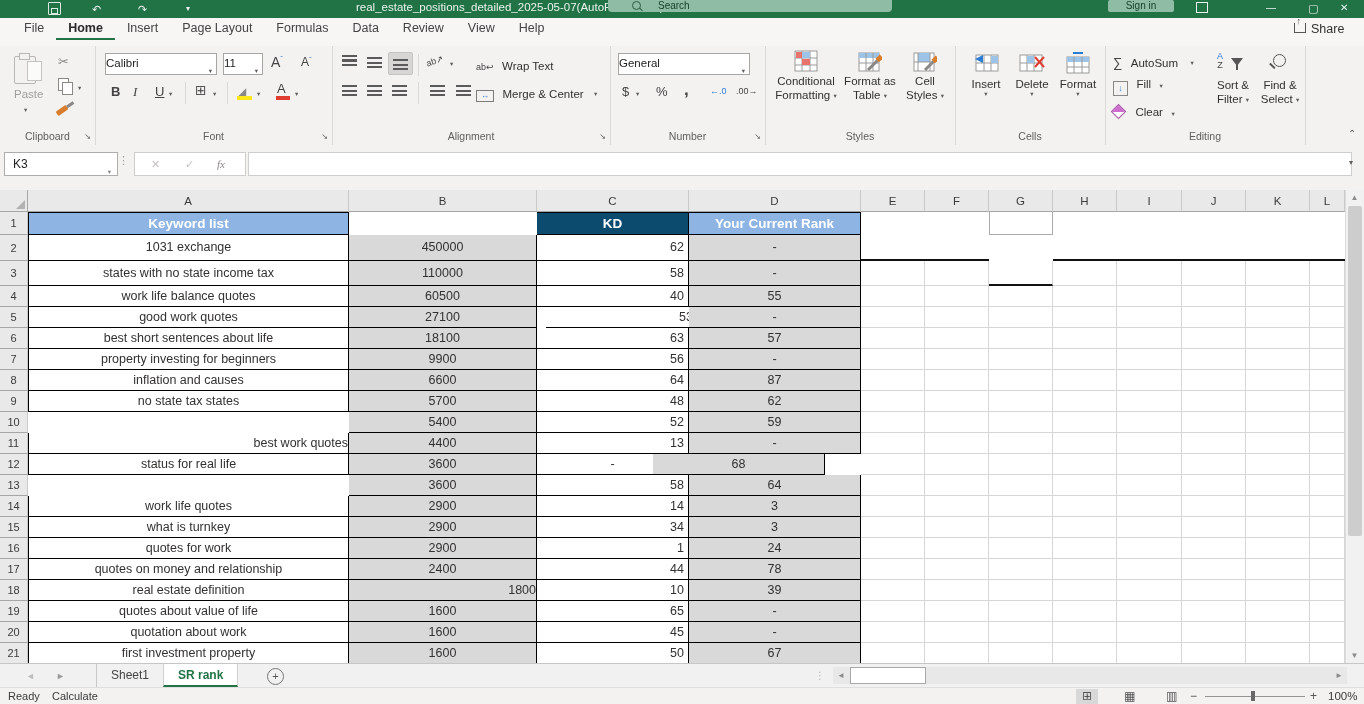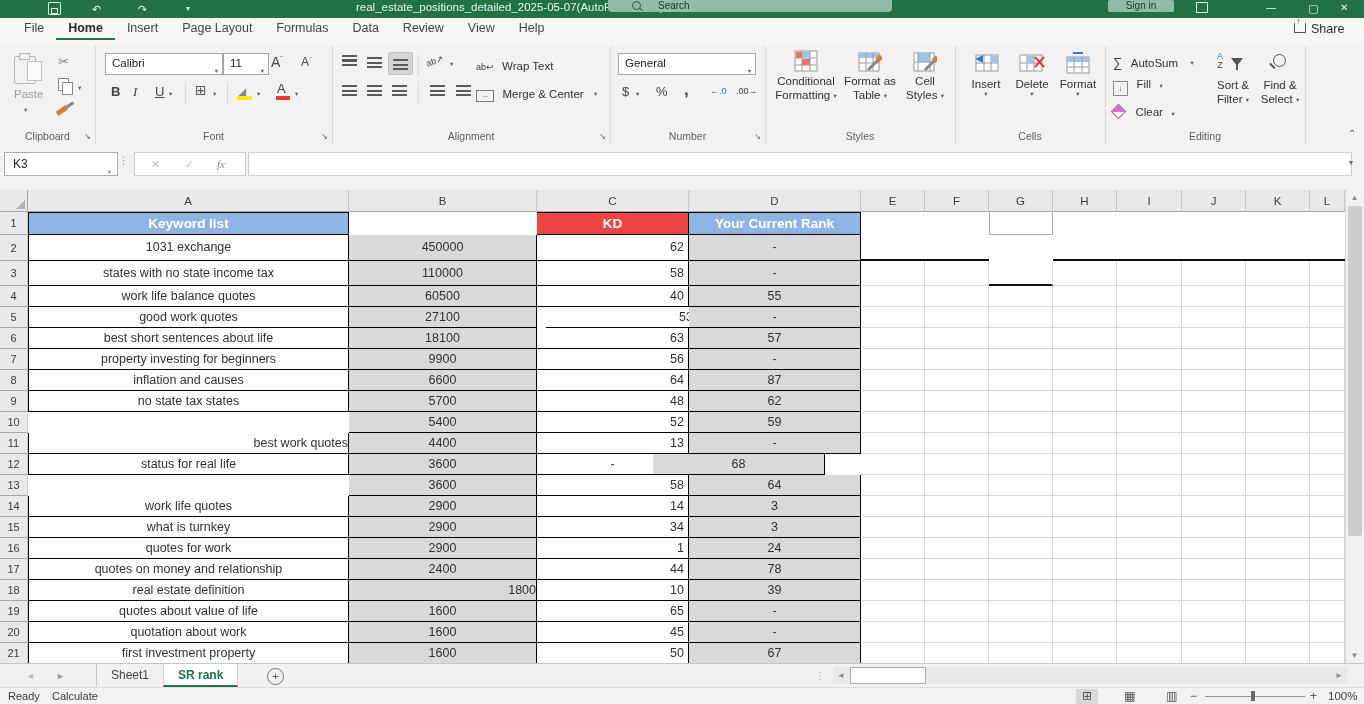--- a/index.html
+++ b/index.html
@@ -30,21 +30,21 @@
   #share-icon{display:inline-block;width:10px;height:9px;border:1.2px solid #555;border-top:none;position:relative;margin-right:5px;}
   #share-icon:before{content:"\2191";position:absolute;left:1.5px;top:-7px;font-size:9px;color:#555;}
   
   #ribbon{top:46px;left:0;width:1364px;height:99px;background:#f3f2f1;border-bottom:1px solid #e1dfdd;}
   .rgroup{position:absolute;top:0;height:99px;border-right:1px solid #dbd9d7;}
   .rg-label{position:absolute;bottom:3px;left:0;right:0;text-align:center;font-size:10.5px;color:#605e5c;}
   .launcher{position:absolute;right:4px;bottom:4px;font-size:8px;color:#605e5c;}
   .rbtn-lbl{font-size:11.5px;color:#323130;white-space:nowrap;}
   .gray{color:#a19f9d;}
   .chev{font-size:6.5px;color:#605e5c;vertical-align:middle;}
-  .combo{position:absolute;background:#fff;border:1px solid #a8a6a4;font-size:11.5px;color:#222;line-height:19px;padding-left:6px;}
+  .combo{position:absolute;background:#fff;border:1px solid #a8a6a4;font-size:11.5px;color:#222;line-height:19px;padding-left:0;}
   .combo .chev{position:absolute;right:4px;top:7px;}
   .sep{position:absolute;width:1px;background:#dbd9d7;}
   .al-icon{position:absolute;width:15px;height:11px;background:repeating-linear-gradient(to bottom,#5a5a5a 0 2px,transparent 2px 4.5px);}
   .al-box{position:absolute;width:23px;height:21px;border-radius:2px;}
   .al-box.sel{background:#d8d6d4;border:1px solid #c6c4c2;}
   .mini{font-size:9px;color:#444;}
   .blue{color:#2b7cd3;}
   
   #clipboard-icon{position:absolute;left:14px;top:10px;width:20px;height:26px;border:1.5px solid #b9b7b5;border-radius:2px;background:#f3f2f1;}
   #clipboard-icon:before{content:"";position:absolute;left:4px;top:-4px;width:9px;height:5px;border:1.5px solid #b9b7b5;background:#f3f2f1;}
@@ -395,21 +395,21 @@
     <div class="ghead" style="left: 0px; top: 285px; width: 28px; height: 21px; line-height: 21px; font-size: 11px;">13</div>
     <div class="ghead" style="left: 0px; top: 306px; width: 28px; height: 21px; line-height: 21px; font-size: 11px;">14</div>
     <div class="ghead" style="left: 0px; top: 327px; width: 28px; height: 21px; line-height: 21px; font-size: 11px;">15</div>
     <div class="ghead" style="left: 0px; top: 348px; width: 28px; height: 21px; line-height: 21px; font-size: 11px;">16</div>
     <div class="ghead" style="left: 0px; top: 369px; width: 28px; height: 21px; line-height: 21px; font-size: 11px;">17</div>
     <div class="ghead" style="left: 0px; top: 390px; width: 28px; height: 21px; line-height: 21px; font-size: 11px;">18</div>
     <div class="ghead" style="left: 0px; top: 411px; width: 28px; height: 21px; line-height: 21px; font-size: 11px;">19</div>
     <div class="ghead" style="left: 0px; top: 432px; width: 28px; height: 21px; line-height: 21px; font-size: 11px;">20</div>
     <div class="ghead" style="left: 0px; top: 453px; width: 28px; height: 21px; line-height: 21px; font-size: 11px;">21</div>
     <div class="gcell" style="left: 28px; top: 22px; width: 321px; height: 23px; line-height: 22px; border-width: 1px; border-style: solid; border-color: rgb(0, 0, 0); background: rgb(142, 180, 227); color: rgb(255, 255, 255); font-weight: bold; font-size: 13.5px; text-align: center;">Keyword list</div>
-    <div class="gcell" style="left: 537px; top: 22px; width: 152px; height: 23px; line-height: 22px; border-right: 1px solid rgb(0, 0, 0); border-bottom: 1px solid rgb(0, 0, 0); border-top: 1px solid rgb(0, 0, 0); background: #ef4444; color: rgb(255, 255, 255); font-weight: bold; font-size: 13.5px; text-align: center;">KD</div>
+    <div class="gcell" style="left: 537px; top: 22px; width: 152px; height: 23px; line-height: 22px; border-right: 1px solid rgb(0, 0, 0); border-bottom: 1px solid rgb(0, 0, 0); border-top: 1px solid rgb(0, 0, 0); background: #0c4a6e; color: rgb(255, 255, 255); font-weight: bold; font-size: 13.5px; text-align: center;">KD</div>
     <div class="gcell" style="left: 689px; top: 22px; width: 172px; height: 23px; line-height: 22px; border-right: 1px solid rgb(0, 0, 0); border-bottom: 1px solid rgb(0, 0, 0); border-top: 1px solid rgb(0, 0, 0); background: rgb(142, 180, 227); color: rgb(255, 255, 255); font-weight: bold; font-size: 13.5px; text-align: center;">Your Current Rank</div>
     <div class="gcell" style="left: 28px; top: 45px; width: 321px; height: 26px; line-height: 25px; border-right: 1px solid rgb(0, 0, 0); border-bottom: 1px solid rgb(0, 0, 0); border-left: 1px solid rgb(0, 0, 0); text-align: center;">1031 exchange</div>
     <div class="gcell" style="left: 349px; top: 45px; width: 188px; height: 26px; line-height: 25px; border-right: 1px solid rgb(0, 0, 0); border-bottom: 1px solid rgb(0, 0, 0); background: rgb(217, 217, 217); text-align: center;">450000</div>
     <div class="gcell" style="left: 537px; top: 45px; width: 152px; height: 26px; line-height: 25px; border-right: 1px solid rgb(0, 0, 0); border-bottom: 1px solid rgb(0, 0, 0); text-align: right; padding-right: 4px; box-sizing: border-box;">62</div>
     <div class="gcell" style="left: 689px; top: 45px; width: 172px; height: 26px; line-height: 25px; border-right: 1px solid rgb(0, 0, 0); border-bottom: 1px solid rgb(0, 0, 0); background: rgb(217, 217, 217); text-align: center;">-</div>
     <div class="gcell" style="left: 28px; top: 71px; width: 321px; height: 25px; line-height: 24px; border-right: 1px solid rgb(0, 0, 0); border-bottom: 1px solid rgb(0, 0, 0); border-left: 1px solid rgb(0, 0, 0); text-align: center;">states with no state income tax</div>
     <div class="gcell" style="left: 349px; top: 71px; width: 188px; height: 25px; line-height: 24px; border-right: 1px solid rgb(0, 0, 0); border-bottom: 1px solid rgb(0, 0, 0); background: rgb(217, 217, 217); text-align: center;">110000</div>
     <div class="gcell" style="left: 537px; top: 71px; width: 152px; height: 25px; line-height: 24px; border-right: 1px solid rgb(0, 0, 0); border-bottom: 1px solid rgb(0, 0, 0); text-align: right; padding-right: 4px; box-sizing: border-box;">58</div>
     <div class="gcell" style="left: 689px; top: 71px; width: 172px; height: 25px; line-height: 24px; border-right: 1px solid rgb(0, 0, 0); border-bottom: 1px solid rgb(0, 0, 0); background: rgb(217, 217, 217); text-align: center;">-</div>
     <div class="gcell" style="left: 28px; top: 96px; width: 321px; height: 21px; line-height: 20px; border-right: 1px solid rgb(0, 0, 0); border-bottom: 1px solid rgb(0, 0, 0); border-left: 1px solid rgb(0, 0, 0); text-align: center;">work life balance quotes</div>

